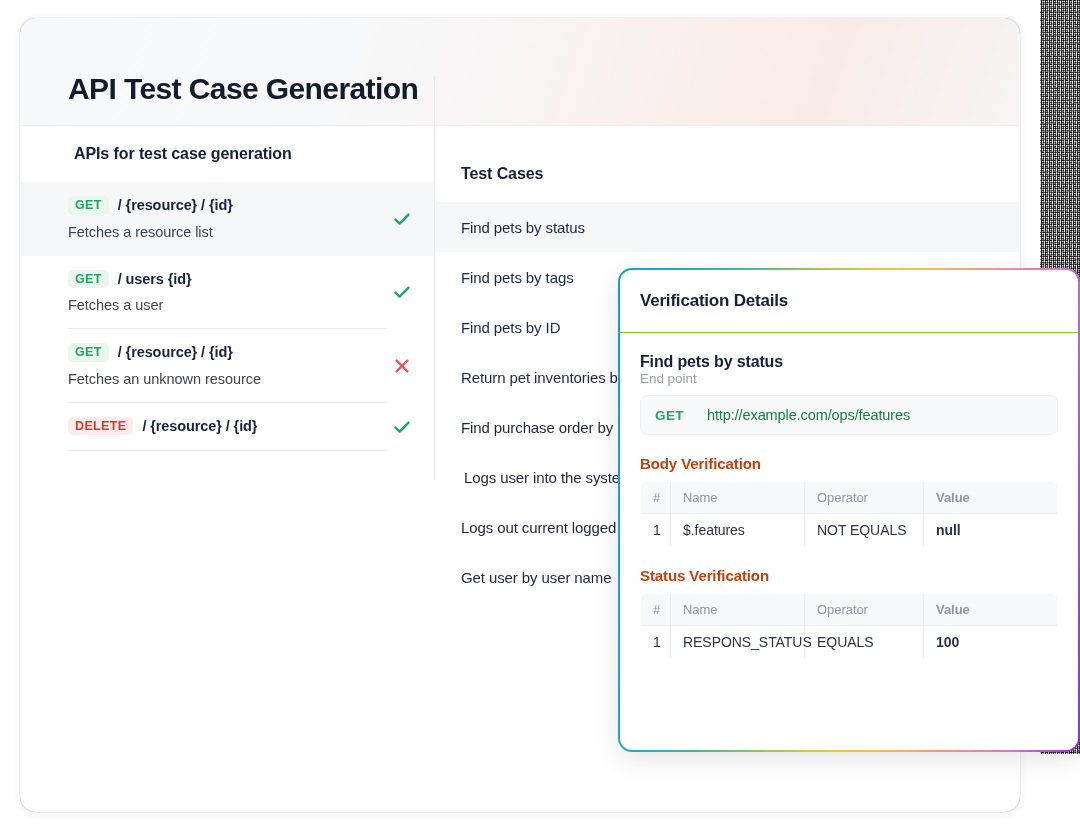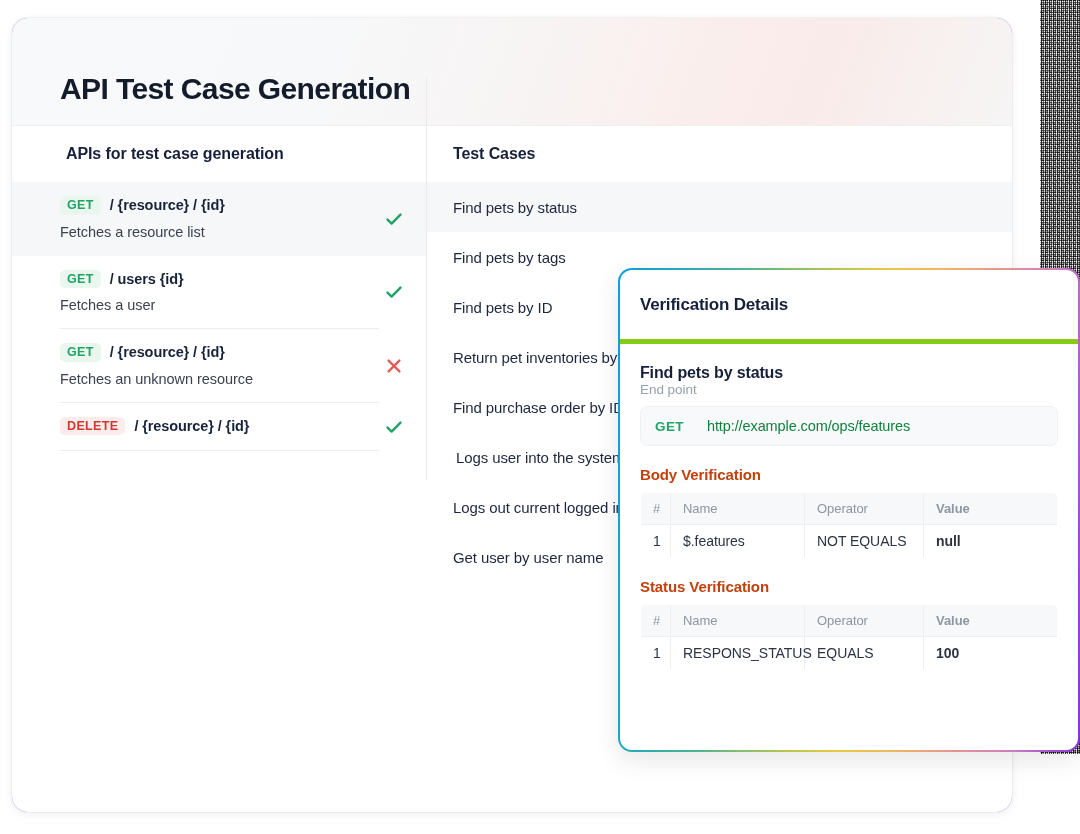--- a/index.html
+++ b/index.html
@@ -32,21 +32,21 @@
       repeating-linear-gradient(90deg,  rgba(255,255,255,.75) 0 1px, rgba(0,0,0,.85) 1px 2px, rgba(255,255,255,.25) 2px 3px, rgba(0,0,0,.45) 3px 4px),
       repeating-linear-gradient(37deg,  rgba(255,255,255,.5) 0 1px, rgba(0,0,0,.5) 1px 3px),
       repeating-linear-gradient(113deg, rgba(255,255,255,.45) 0 1px, rgba(0,0,0,.45) 1px 3px);
     background-blend-mode: overlay, overlay, difference, difference;
     opacity: .92;
   }
 
   
   .card {
     position: absolute;
-    left: 12px;
+    left: 20px;
     top: 18px;
     width: 1000px;
     height: 794px;
     background: #8b5cf6;
     border-radius: 16px;
     box-shadow: 0 2px 10px rgba(16,24,40,.07), 0 0 0 1px rgba(16,24,40,.045);
     overflow: hidden;
   }
 
   .card-header {
@@ -96,21 +96,21 @@
   .col-head {
     height: 56px;
     display: flex;
     align-items: center;
     padding-left: 54px;
     font-size: 16px;
     font-weight: 700;
     color: #16203a;
     letter-spacing: -.1px;
   }
-  .col-right .col-head { padding-left: 26px; }
+  .col-right .col-head { padding-left: 26px; margin-top: 20px; }
 
   
   .api-list { padding: 0; }
 
   .api-item {
     position: relative;
     padding: 14px 48px 16px 48px;
     cursor: pointer;
   }
   .api-item.selected { background: #f6f7f8; }
@@ -199,29 +199,29 @@
     box-shadow: 0 8px 26px rgba(16,24,40,.10);
   }
   .panel-inner {
     width: 100%; height: 100%;
     background: #ffffff;
     border-radius: 12px;
     overflow: hidden;
   }
 
   .panel-head {
-    height: 74px;
+    height: 63px;
     display: flex;
     align-items: center;
     padding-left: 20px;
     font-size: 17px;
     font-weight: 700;
     color: #16203a;
     letter-spacing: -.2px;
-    border-bottom: 5px solid #84cc16;
+    border-bottom: 1px solid #84cc16;
   }
 
   .panel-content { padding: 20px 20px 0 20px; }
 
   .panel-subtitle {
     font-size: 16px;
     font-weight: 700;
     color: #16203a;
     letter-spacing: -.15px;
   }

